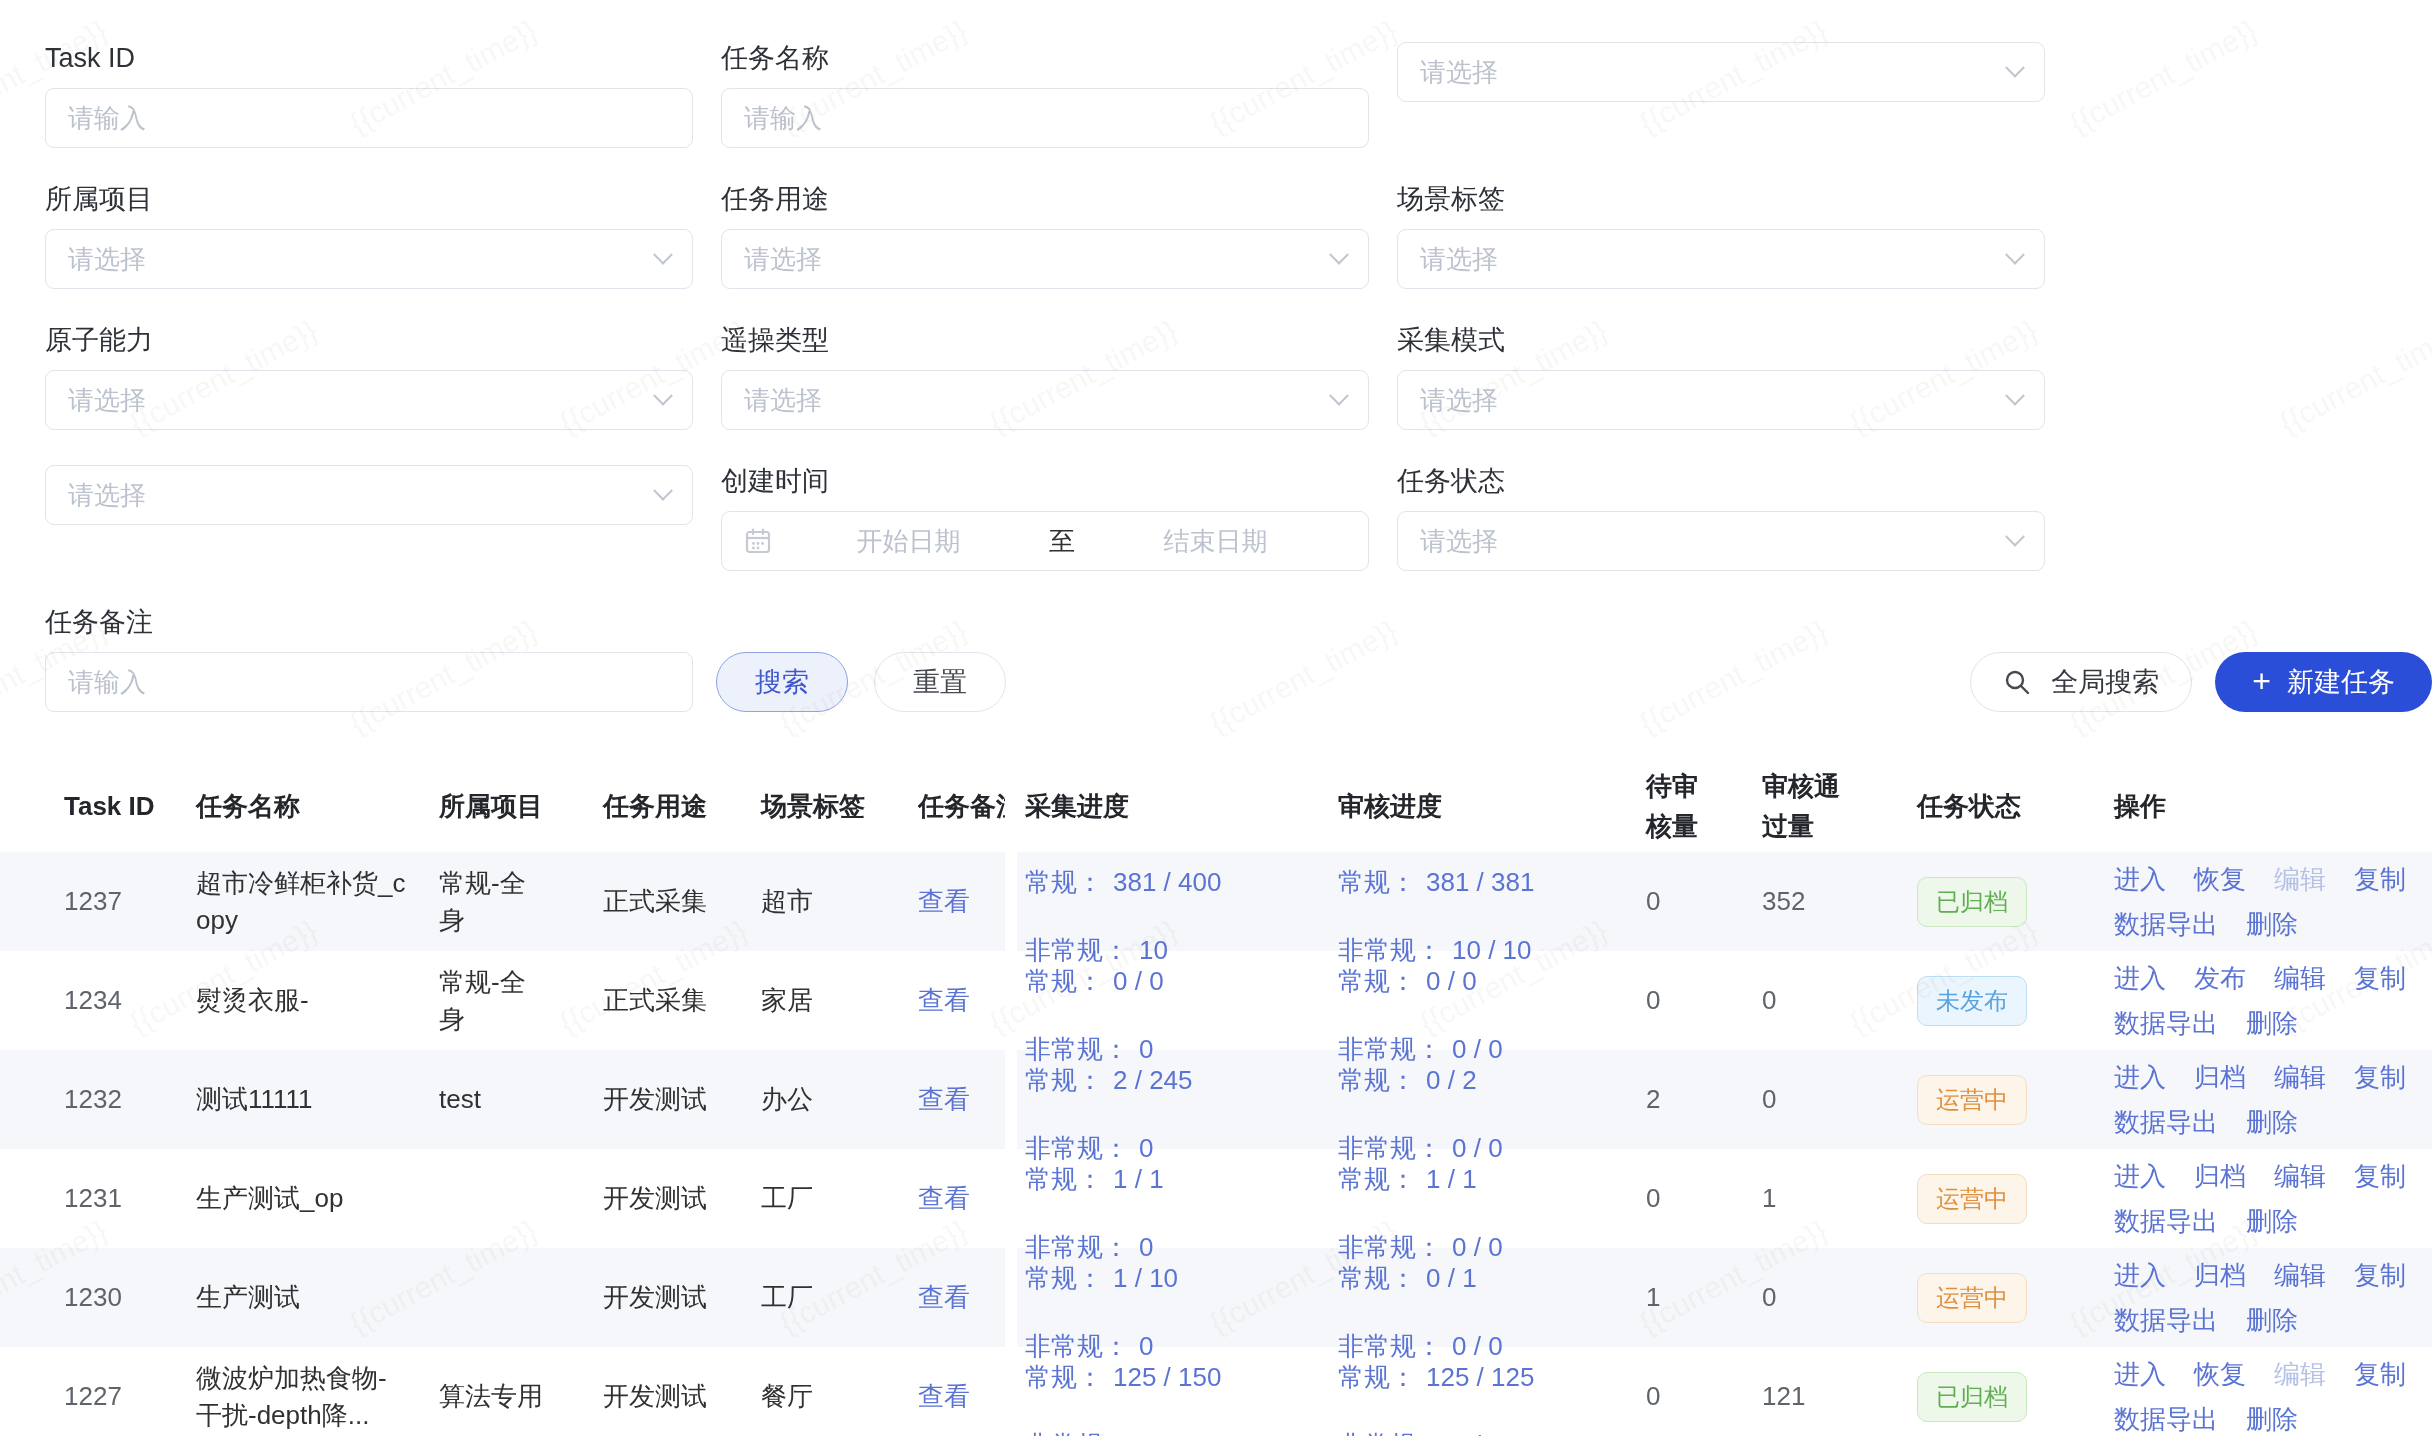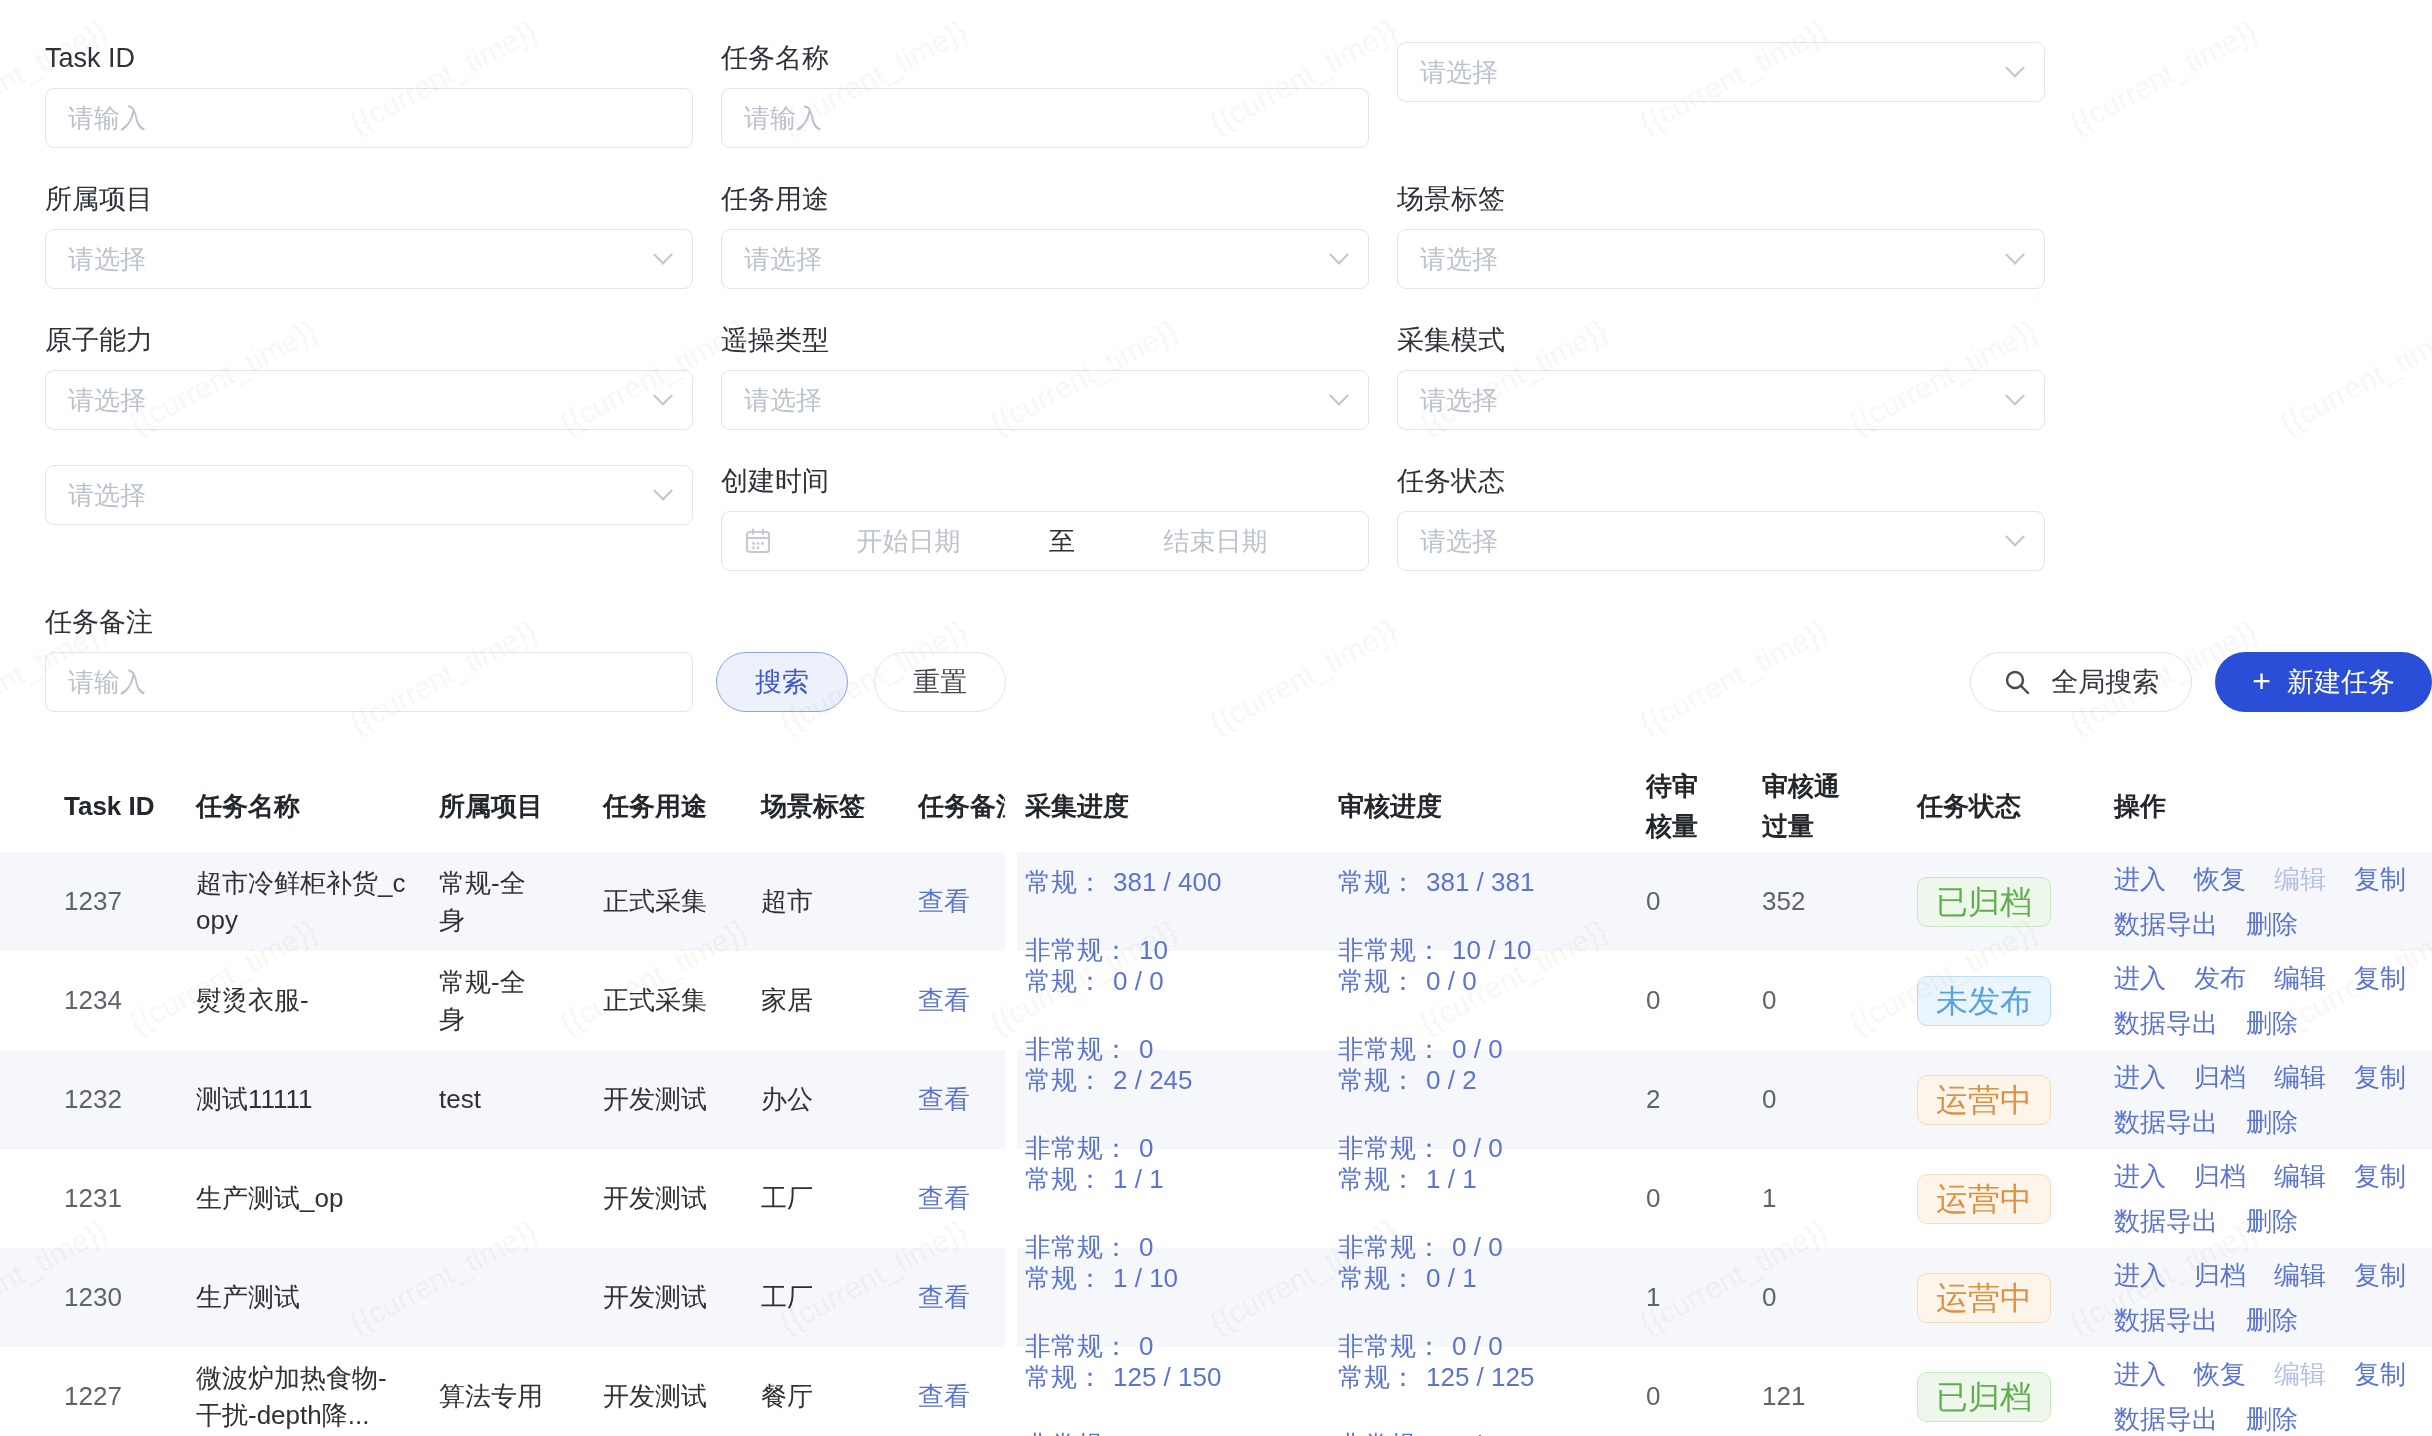--- a/index.html
+++ b/index.html
@@ -60,21 +60,21 @@
   .c12{width:318px;padding-right:20px;}
   .th.c9 span,.th.c10 span{display:inline-block;line-height:40px;}
   .th.c9 span{width:56px;}
   .th.c10 span{width:80px;}
   .num{color:#5f646b;}
   .cellwrap{line-height:37px;word-break:break-all;}
   .view{color:var(--link);cursor:pointer;}
   .prog{color:var(--link);line-height:40px;display:block;align-self:center;}
   .prog .pline{white-space:nowrap;margin-top:28px;}
   .plabel{margin-right:10px;}
-  .badge{display:inline-block;padding:7px 18px;border-radius:10px;font-size:32px;border:1px solid transparent;line-height:34px;}
+  .badge{display:inline-block;padding:7px 18px;border-radius:10px;font-size:24px;border:1px solid transparent;line-height:34px;}
   .badge-archived{color:var(--green_text);background:var(--green_bg);border-color:var(--green_border);}
   .badge-unpublished{color:var(--blue_text);background:var(--blue_bg);border-color:var(--blue_border);}
   .badge-operating{color:var(--orange_text);background:var(--orange_bg);border-color:var(--orange_border);}
   .actions{flex-wrap:wrap;column-gap:28px;row-gap:8px;line-height:37px;}
   .action{color:var(--link);cursor:pointer;white-space:nowrap;}
   .action.disabled{color:var(--link_disabled);cursor:default;}
   svg{display:block;}
 </style>
 </head>
 <body>

